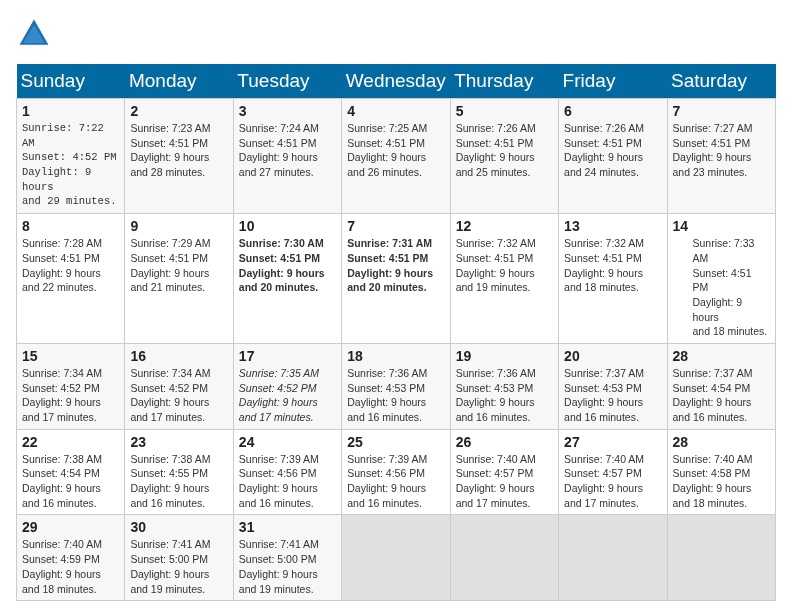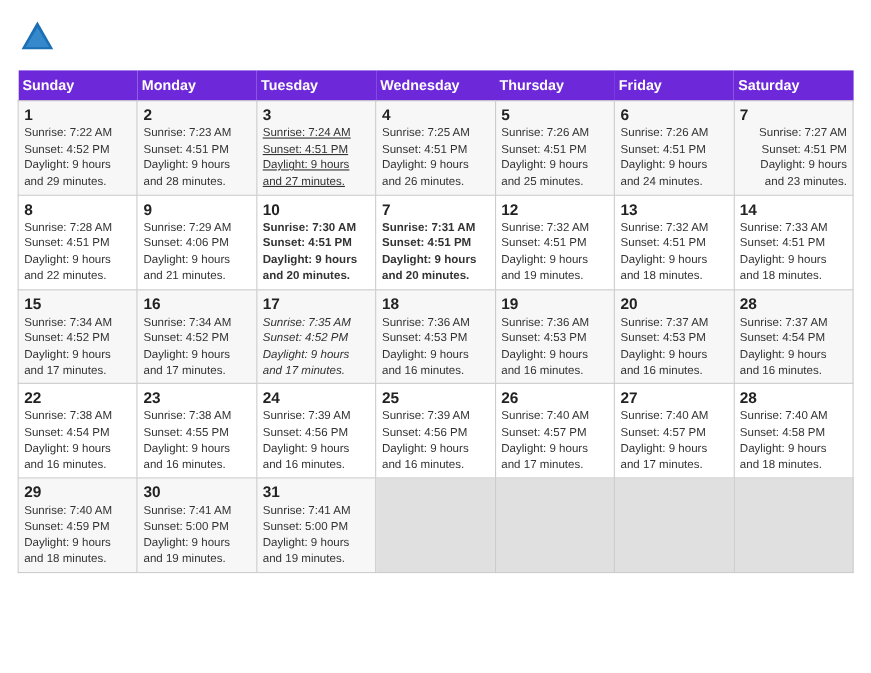--- a/index.html
+++ b/index.html
@@ -41,26 +41,26 @@
     .subtitle {
       font-size: 14px;
       color: #555;
     }
     table {
       width: 100%;
       border-collapse: collapse;
       font-size: 11px;
     }
     thead tr th {
-      background: #6d28d9;
+      background: #0369a1;
       color: #fff;
       padding: 6px 4px;
       text-align: left;
-      font-size: 13px;
-      font-weight: bold;
+      font-size: 19px;
+      font-weight: normal;
     }
     tbody tr td {
       border: 1px solid #ccc;
       vertical-align: top;
       padding: 4px 5px;
       height: 85px;
       width: calc(100% / 7);
       background: #fff;
     }
     tbody tr:nth-child(odd) td { background: #f7f7f7; }
@@ -108,35 +108,35 @@
         <th>Wednesday</th>
         <th>Thursday</th>
         <th>Friday</th>
         <th>Saturday</th>
       </tr>
   </thead>
   <tbody id="calendar-body">
   <tr>
         <td>
           <span class="day-number">1</span>
-          <div class="day-info" style="white-space: pre-line;">Sunrise: 7:22 AM
+          <div class="day-info" style="white-space: pre-line; font-family: Liberation Mono, monospace;">Sunrise: 7:22 AM
 Sunset: 4:52 PM
 Daylight: 9 hours
 and 29 minutes.</div>
         </td>
         <td>
           <span class="day-number">2</span>
           <div class="day-info" style="white-space: pre-line;">Sunrise: 7:23 AM
 Sunset: 4:51 PM
 Daylight: 9 hours
 and 28 minutes.</div>
         </td>
         <td>
           <span class="day-number">3</span>
-          <div class="day-info" style="white-space: pre-line; text-decoration: underline;">Sunrise: 7:24 AM
+          <div class="day-info" style="white-space: pre-line;">Sunrise: 7:24 AM
 Sunset: 4:51 PM
 Daylight: 9 hours
 and 27 minutes.</div>
         </td>
         <td>
           <span class="day-number">4</span>
           <div class="day-info" style="white-space: pre-line;">Sunrise: 7:25 AM
 Sunset: 4:51 PM
 Daylight: 9 hours
 and 26 minutes.</div>
@@ -150,38 +150,38 @@
         </td>
         <td>
           <span class="day-number">6</span>
           <div class="day-info" style="white-space: pre-line;">Sunrise: 7:26 AM
 Sunset: 4:51 PM
 Daylight: 9 hours
 and 24 minutes.</div>
         </td>
         <td>
           <span class="day-number">7</span>
-          <div class="day-info" style="white-space: pre-line; text-align: right;">Sunrise: 7:27 AM
+          <div class="day-info" style="white-space: pre-line;">Sunrise: 7:27 AM
 Sunset: 4:51 PM
 Daylight: 9 hours
 and 23 minutes.</div>
         </td>
       </tr>
       <tr>
         <td>
           <span class="day-number">8</span>
           <div class="day-info" style="white-space: pre-line;">Sunrise: 7:28 AM
 Sunset: 4:51 PM
 Daylight: 9 hours
 and 22 minutes.</div>
         </td>
         <td>
           <span class="day-number">9</span>
           <div class="day-info" style="white-space: pre-line;">Sunrise: 7:29 AM
-Sunset: 4:06 PM
+Sunset: 4:51 PM
 Daylight: 9 hours
 and 21 minutes.</div>
         </td>
         <td>
           <span class="day-number">10</span>
           <div class="day-info" style="white-space: pre-line; font-weight: bold;">Sunrise: 7:30 AM
 Sunset: 4:51 PM
 Daylight: 9 hours
 and 20 minutes.</div>
         </td>
@@ -201,21 +201,21 @@
         </td>
         <td>
           <span class="day-number">13</span>
           <div class="day-info" style="white-space: pre-line;">Sunrise: 7:32 AM
 Sunset: 4:51 PM
 Daylight: 9 hours
 and 18 minutes.</div>
         </td>
         <td>
           <span class="day-number">14</span>
-          <div class="day-info" style="white-space: pre-line;">Sunrise: 7:33 AM
+          <div class="day-info" style="white-space: pre-line; margin-left: 20px;">Sunrise: 7:33 AM
 Sunset: 4:51 PM
 Daylight: 9 hours
 and 18 minutes.</div>
         </td>
       </tr>
       <tr>
         <td>
           <span class="day-number">15</span>
           <div class="day-info" style="white-space: pre-line;">Sunrise: 7:34 AM
 Sunset: 4:52 PM

